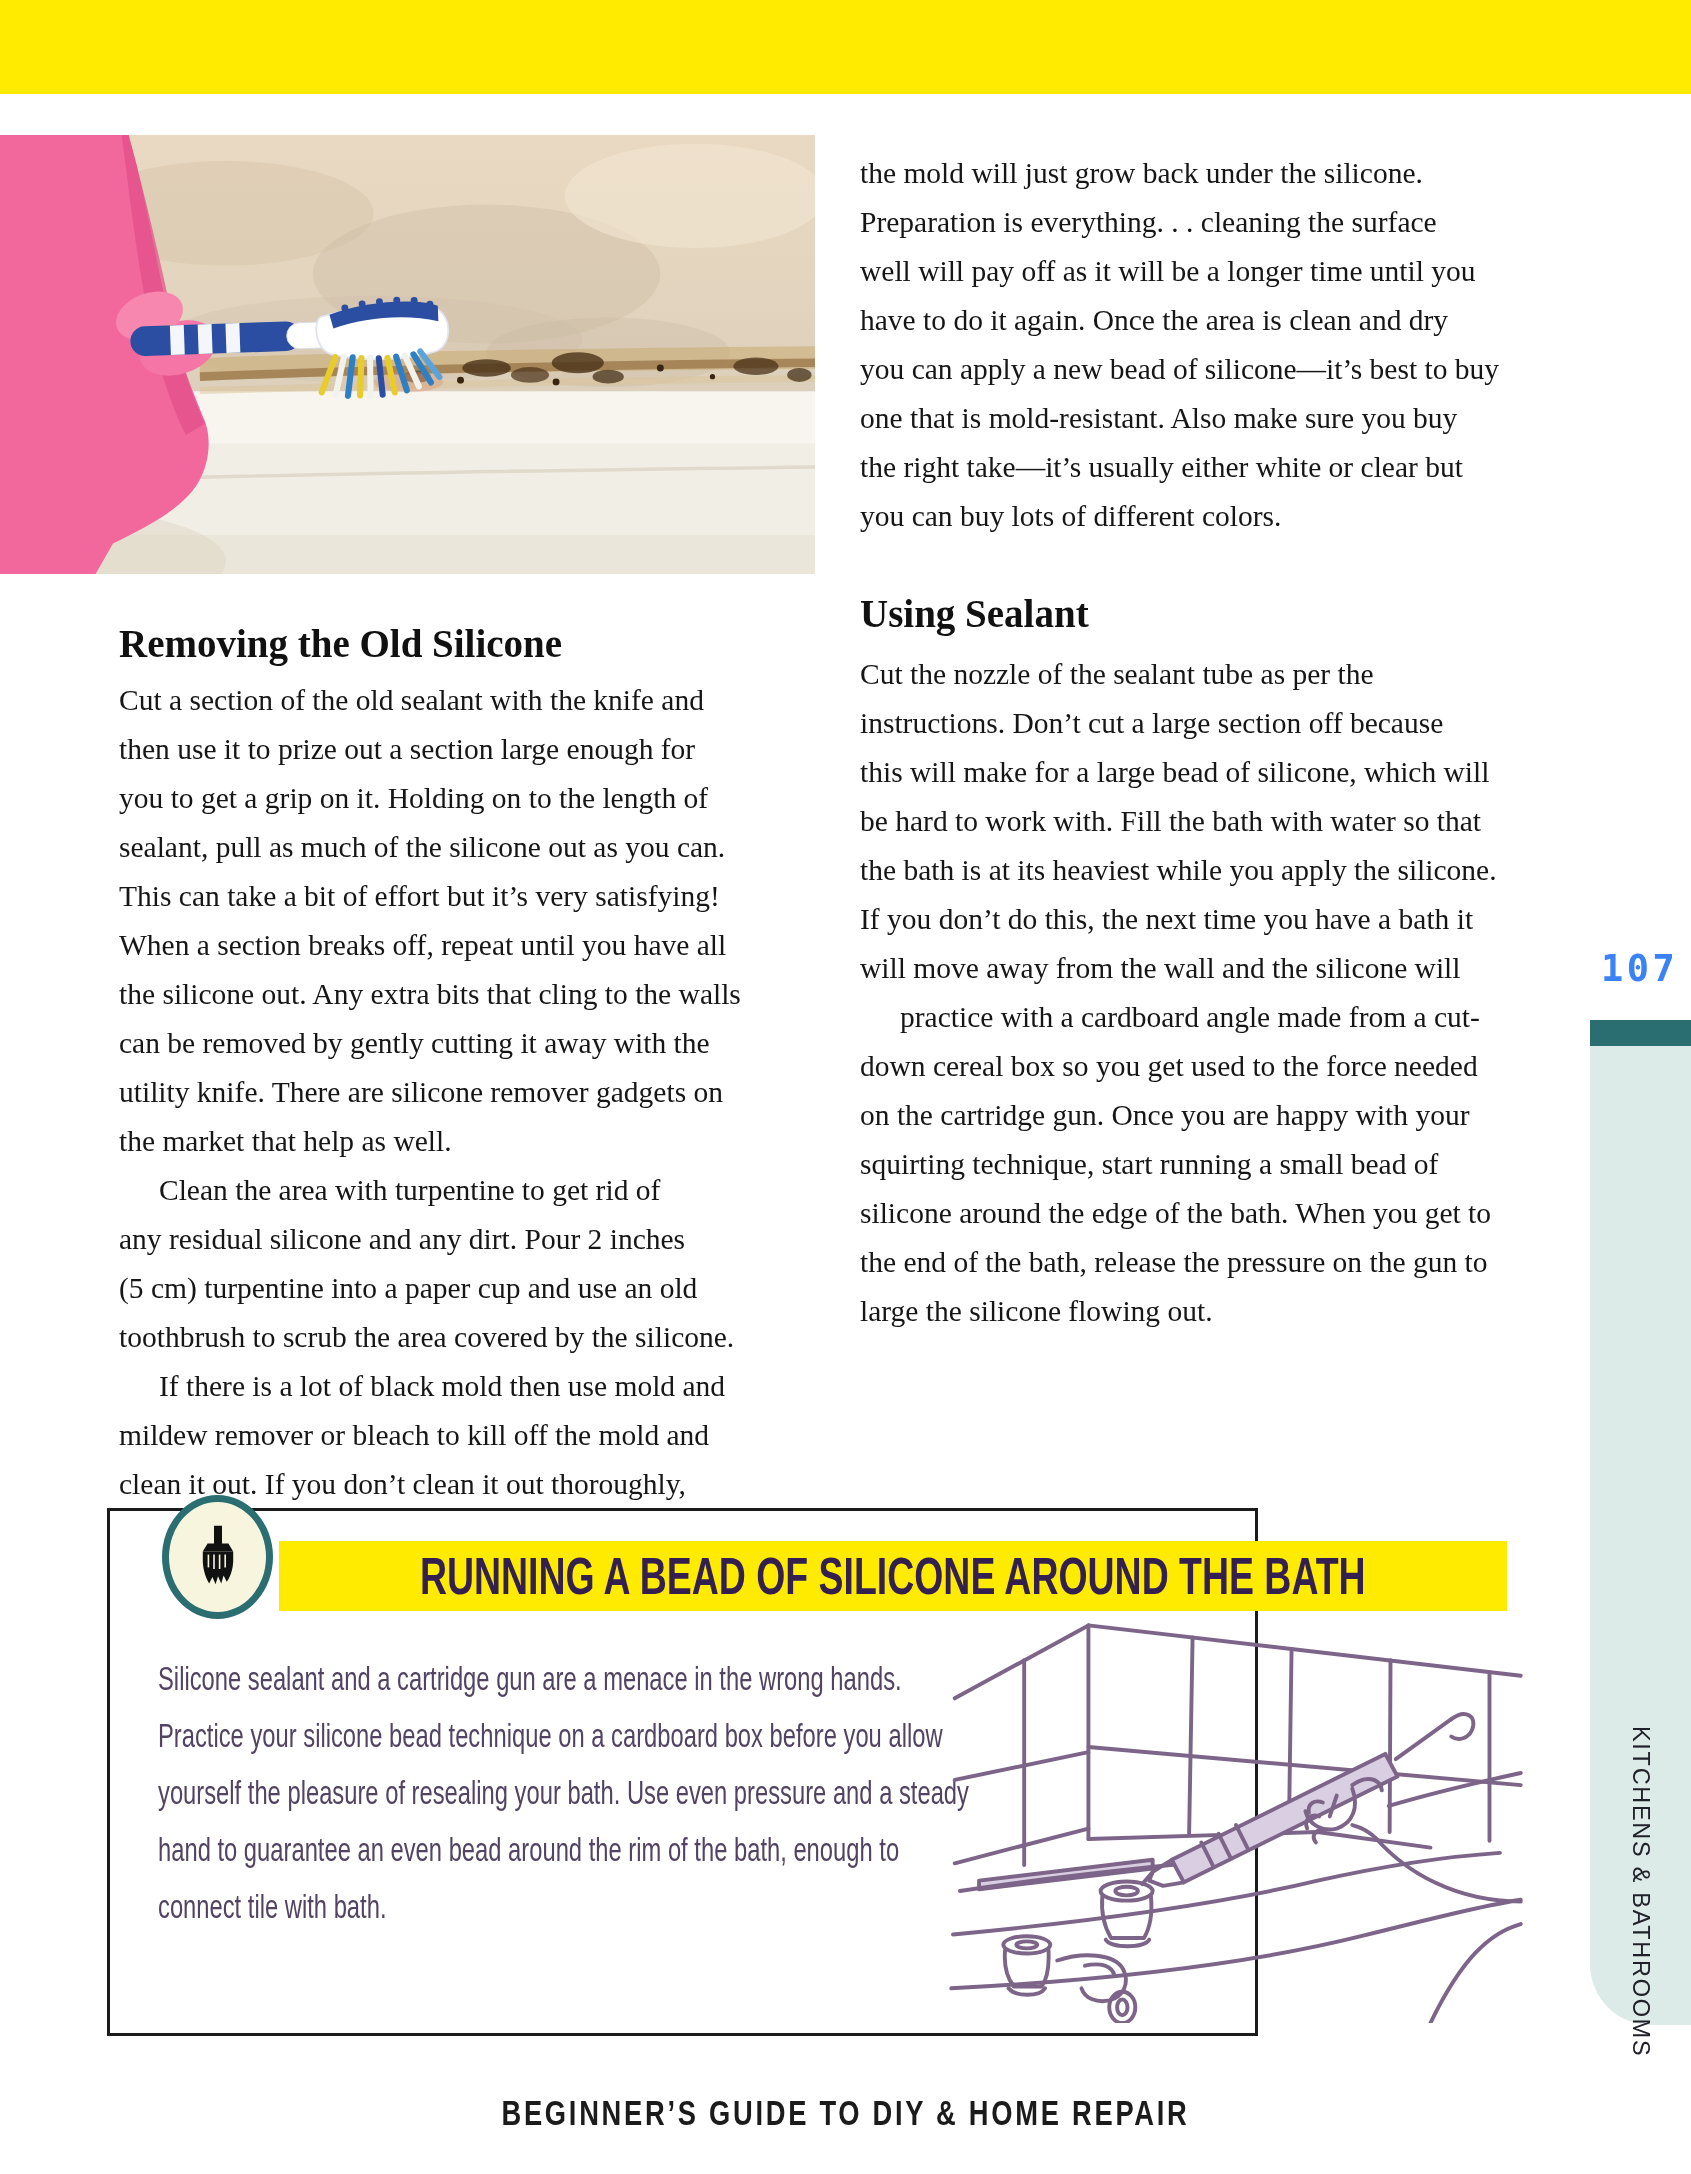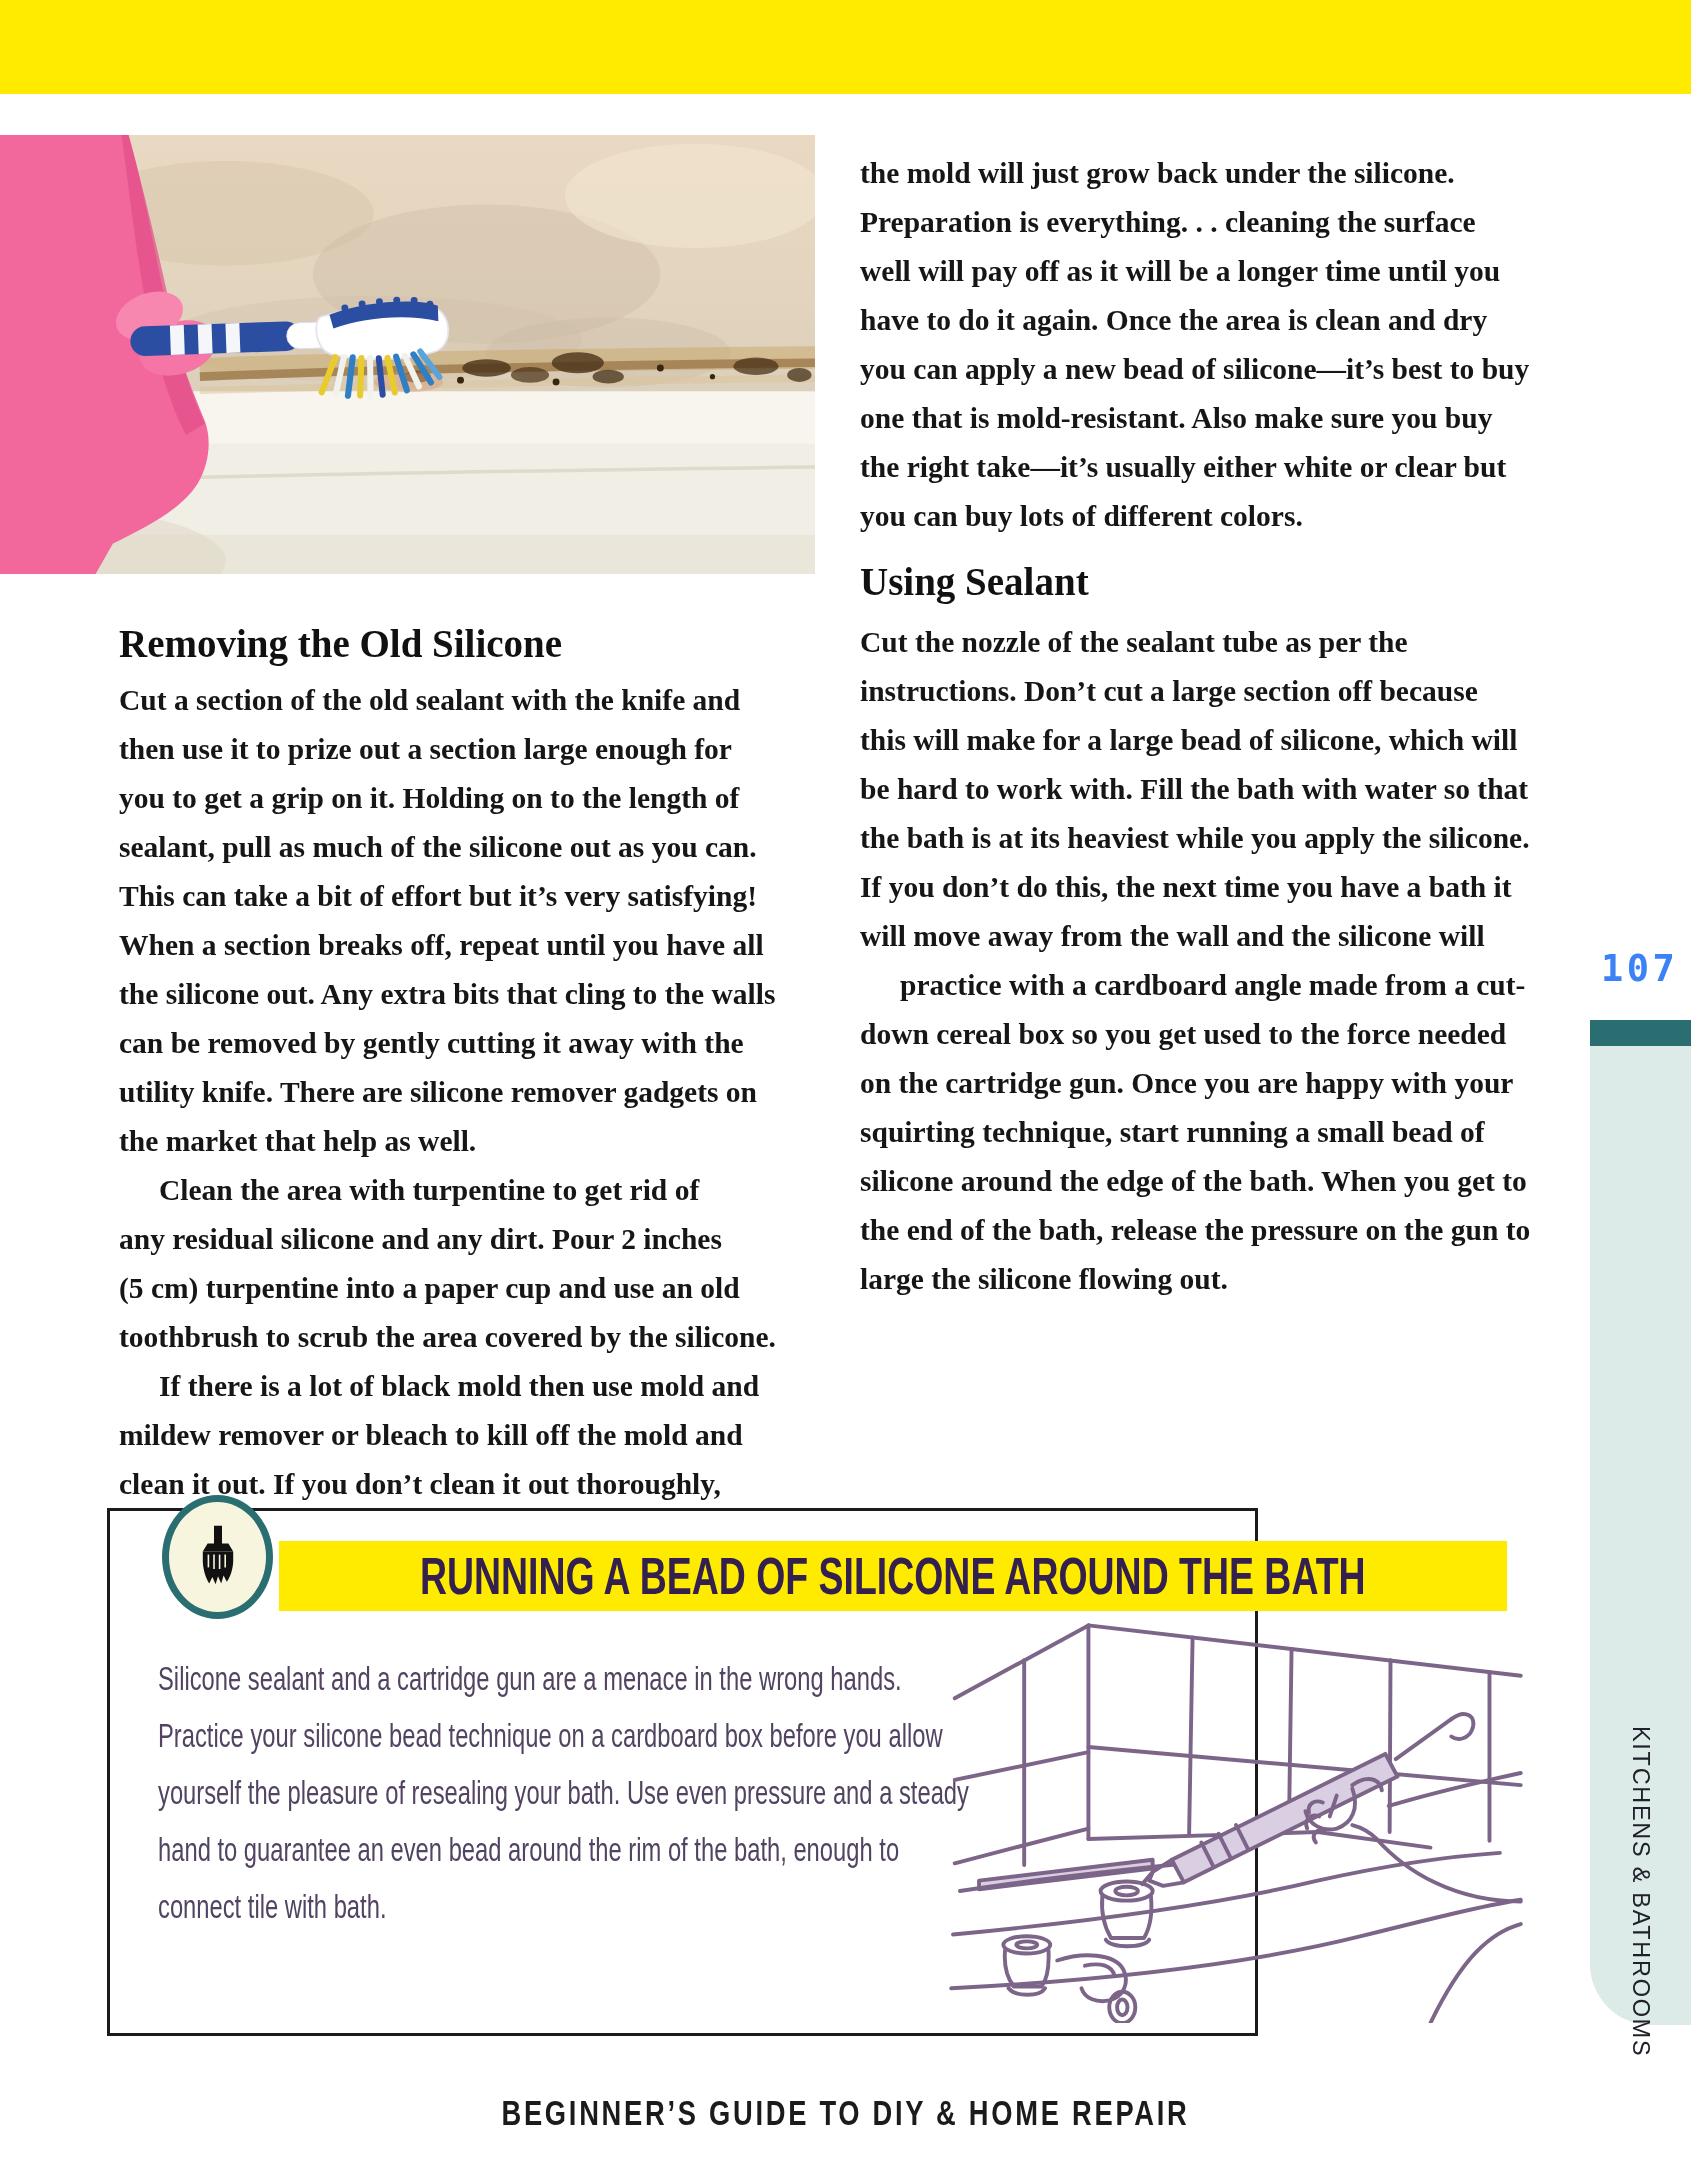--- a/index.html
+++ b/index.html
@@ -8,22 +8,22 @@
   .banner{position:absolute;left:0;top:0;width:1691px;height:94px;background:#FFEB00;}
 
   .photo{position:absolute;left:0;top:135px;width:815px;height:439px;}
 
   .col{position:absolute;font-size:29.5px;}
   .col .line{height:49px;line-height:49px;white-space:nowrap;}
   .col h2{margin:0;font-size:39px;font-weight:bold;font-family:"Liberation Serif",serif;color:#111;}
   .left-col{left:119px;top:619px;width:704px;}
   .left-col h2{height:57px;line-height:49px;}
   .right-col{left:860px;top:149px;width:704px;}
-  .right-col h2{height:45px;line-height:42px;margin-top:20px;margin-bottom:12px;}
-  .para{margin:0;font-weight:bold;}
+  .right-col h2{height:45px;line-height:42px;margin-top:52px;margin-bottom:12px;}
+  .para{margin:0;}
   .indent .line:first-child{text-indent:40px;}
 
   .pagenum{position:absolute;left:1601px;top:947px;font-family:"DejaVu Sans Mono",monospace;font-weight:bold;font-size:37px;letter-spacing:3.5px;color:#3b82f6;}
 
   .teal-tab{position:absolute;left:1590px;top:1020px;width:101px;height:26px;background:#2A6E72;}
   .mint-bar{position:absolute;left:1590px;top:1046px;width:101px;height:979px;background:#DCEBE7;border-bottom-left-radius:61px;}
   .side-label{position:absolute;top:680px;left:50%;transform:translateX(-50%);writing-mode:vertical-rl;font-family:"Liberation Sans",sans-serif;font-size:23.5px;letter-spacing:1.7px;color:#20202a;white-space:nowrap;}
 
   .tipbox{position:absolute;left:107px;top:1508px;width:1151px;height:528px;border:3.5px solid #1b1b1b;background:#ffffff;box-sizing:border-box;}
   .tip-band{position:absolute;left:169px;top:29.5px;width:1228px;height:70px;background:#FFEB00;display:flex;align-items:center;justify-content:center;}

